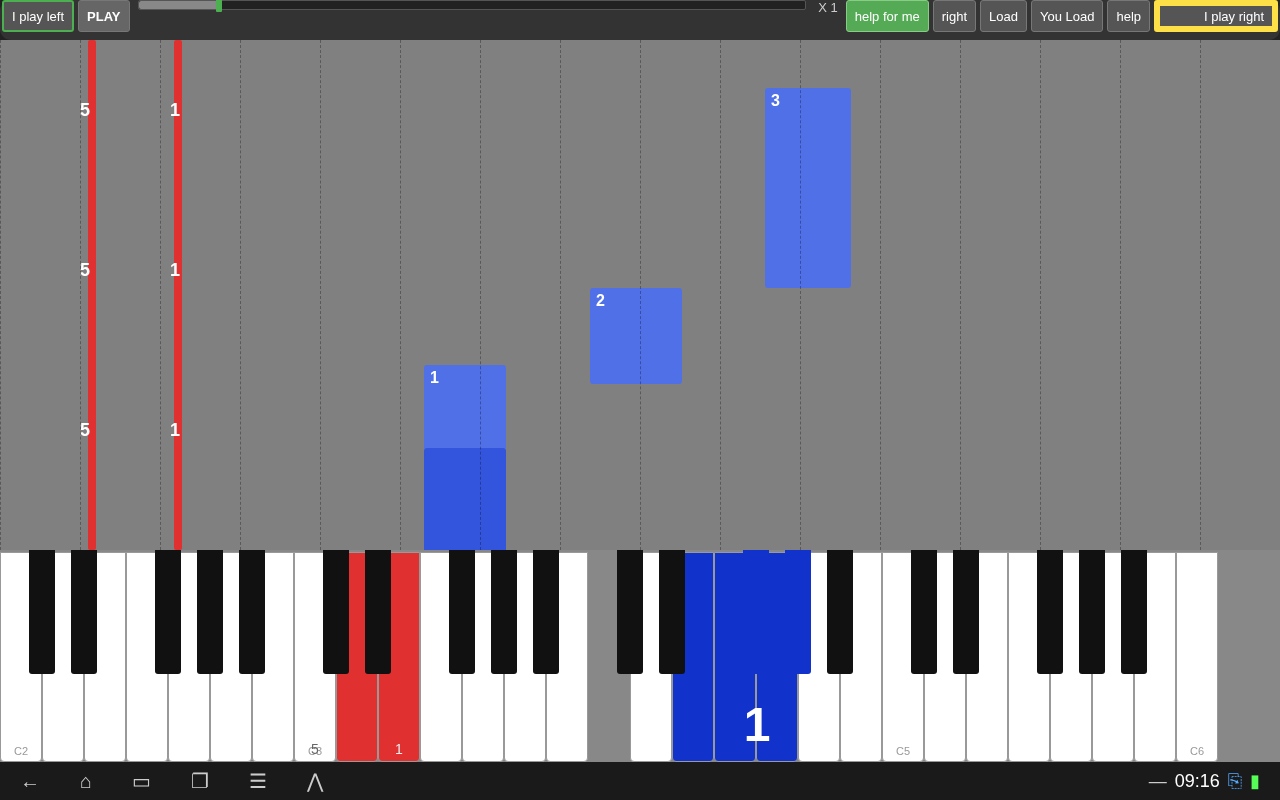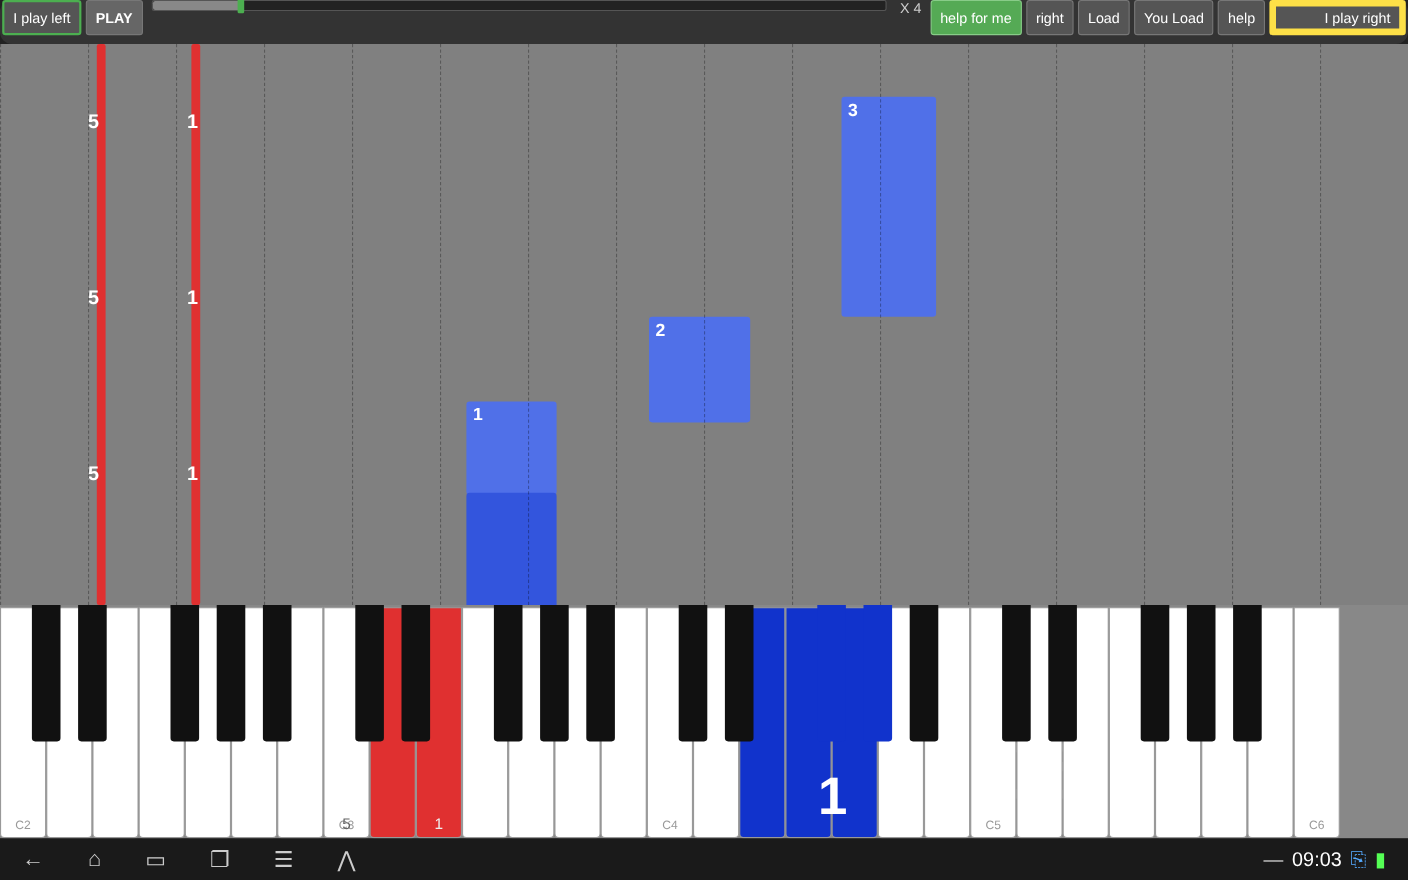--- a/index.html
+++ b/index.html
@@ -243,21 +243,21 @@
 
 <div id="topbar">
   <button class="tb-btn green-outline">I play left</button>
   <button class="tb-btn" id="play-btn">PLAY</button>
 
   <div id="progress-container">
     <div id="progress-bar"></div>
     <div id="progress-thumb"></div>
   </div>
 
-  <span id="x1-label">X 4</span>
+  <span id="x1-label">X 1</span>
   <button class="tb-btn wait">help for me</button>
   <button class="tb-btn listen">right</button>
   <button class="tb-btn load">Load</button>
   <button class="tb-btn youtube">You Load</button>
   <button class="tb-btn help">help</button>
   <button class="tb-btn iplayright">I play right</button>
 </div>
 
 <div id="roll-area">
 
@@ -320,23 +320,20 @@
         <span class="key-label" style="font-size: 14px; color: rgb(102, 102, 102);">5</span>
       </div>
       <div class="wkey active-red" style="left: 336px;"></div>
       <div class="wkey active-red" style="left: 378px;">
         <span class="key-label" style="font-size: 14px; color: rgb(238, 238, 238);">1</span>
       </div>
       <div class="wkey" style="left: 420px;"></div>
       <div class="wkey" style="left: 462px;"></div>
       <div class="wkey" style="left: 504px;"></div>
       <div class="wkey" style="left: 546px;"></div>
-      <div class="wkey" style="left: 588px;">
-        <span class="key-label">C4</span>
-      </div>
       <div class="wkey" style="left: 630px;"></div>
       <div class="wkey active-blue" style="left: 672px;"></div>
       <div class="wkey active-blue" style="left: 714px;"></div>
       <div class="wkey active-blue" style="left: 756px;"></div>
       <div class="wkey" style="left: 798px;"></div>
       <div class="wkey" style="left: 840px;"></div>
       <div class="wkey" style="left: 882px;">
         <span class="key-label">C5</span>
       </div>
       <div class="wkey" style="left: 924px;"></div>
@@ -377,17 +374,17 @@
   <div class="nav-icons">
     <span class="nav-icon">←</span>
     <span class="nav-icon">⌂</span>
     <span class="nav-icon">▭</span>
     <span class="nav-icon">❐</span>
     <span class="nav-icon">☰</span>
     <span class="nav-icon">⋀</span>
   </div>
   <div id="bottom-right">
     <span id="minus-icon">—</span>
-    <span id="time-display">09:03</span>
+    <span id="time-display">09:16</span>
     <span id="wifi-icon">⎘</span>
     <span id="battery-icon">▮</span>
   </div>
 </div>
 
 </body></html>

